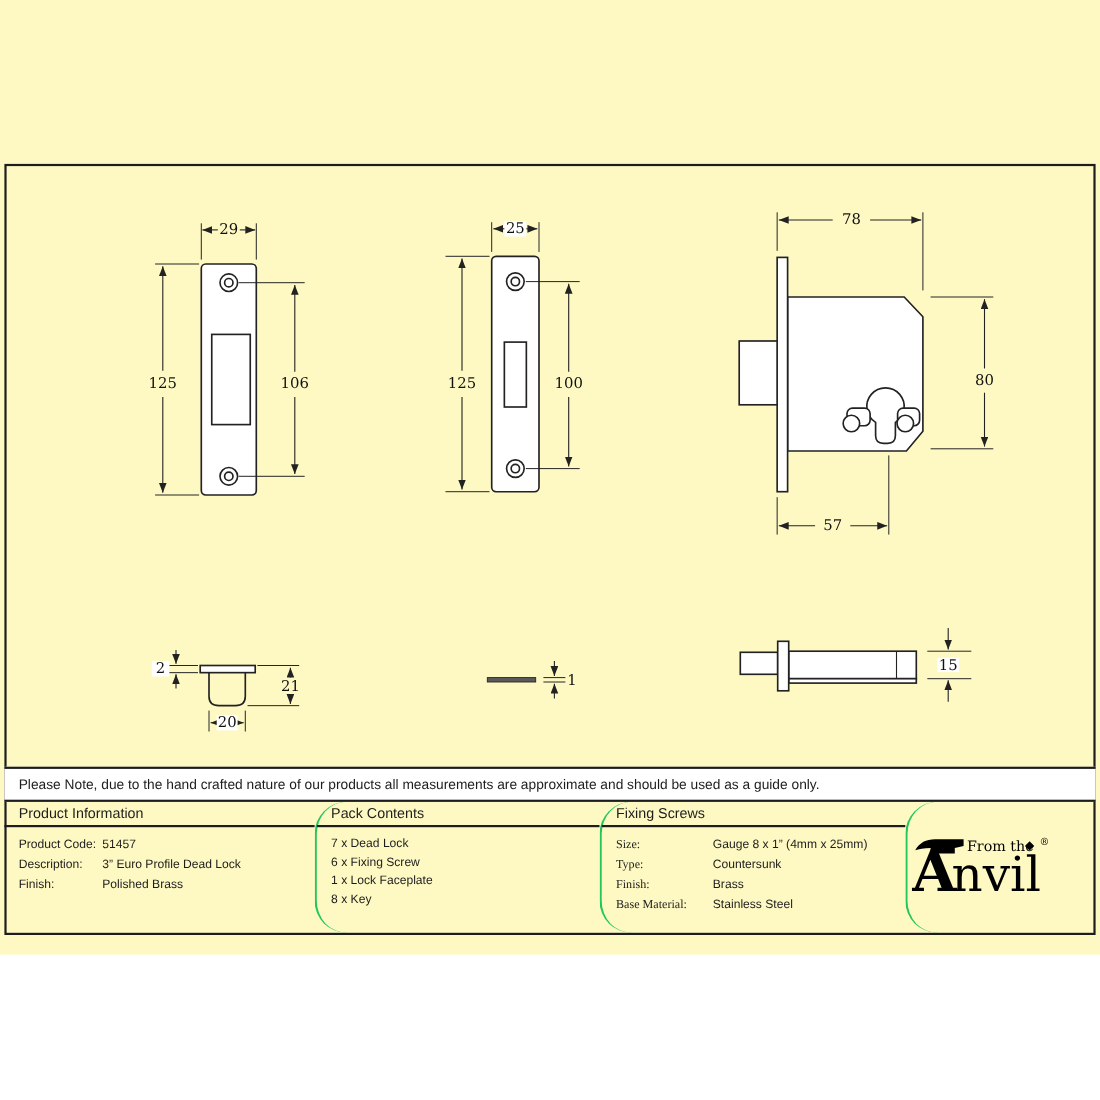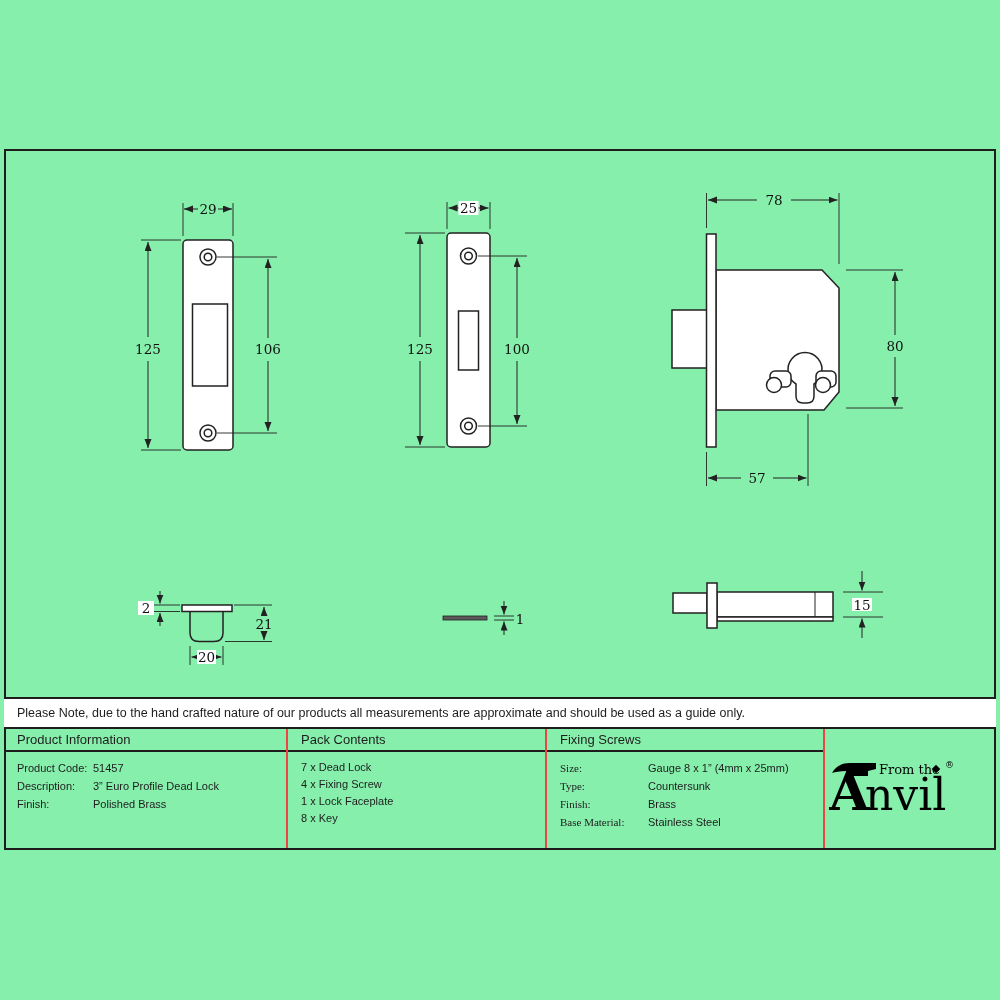--- a/index.html
+++ b/index.html
@@ -1,24 +1,24 @@
 <!DOCTYPE html>
 <html><head>
 <meta charset="utf-8">
 <style>
   html,body{margin:0;padding:0;background:#ffffff;}
-  #page{position:relative;width:1000px;height:1000px;background:#86efac;overflow:hidden;
+  #page{position:relative;width:1000px;height:868px;background:#fef9c3;overflow:hidden;
         font-family:"Liberation Sans",sans-serif;color:#1d1d1d;}
   .abs{position:absolute;box-sizing:border-box;}
   #frame{left:4px;top:149px;width:992px;height:701px;border:2px solid #1d1d1d;}
   #notebox{left:4px;top:697px;width:992px;height:32px;border-top:2px solid #1d1d1d;border-bottom:2px solid #1d1d1d;
            background:#fff;display:flex;align-items:center;padding-left:13px;font-size:12.5px;}
   #tablebox{left:4px;top:729px;width:992px;height:119px;display:flex;}
-  .tcol{position:relative;height:100%;box-sizing:border-box;}
-  .tcol + .tcol{border-left:2px solid #ef4444;}
+  .tcol{position:relative;height:100%;box-sizing:border-box;border-radius:29px;}
+  .tcol + .tcol{border-left:2px solid #22c55e;}
   .thead{height:21px;line-height:21px;border-bottom:2px solid #1d1d1d;padding-left:13px;font-size:13px;}
   .tbody{padding:7px 0 0 13px;font-size:11px;}
   .kv{display:flex;line-height:18px;}
   .kv .k{flex:0 0 76px;}
   .col3 .kv .k{flex:0 0 88px;font-family:Liberation Serif, serif;}
   .pc-item{line-height:17px;}
   .logo-wrap{display:flex;align-items:center;justify-content:center;height:100%;}
   svg text.dim{font-family:"DejaVu Serif",serif;font-size:13.5px;fill:#111;}
   svg .ob{fill:#ffffff;stroke:#222222;stroke-width:1.5;}
   svg .obn{fill:none;stroke:#222222;stroke-width:1.5;}
@@ -210,21 +210,21 @@
           <span class="k">Finish:</span>
           <span class="v">Polished Brass</span>
         </div>
       </div>
     </div>
 
     <div class="tcol" style="width:259px;">
       <div class="thead">Pack Contents</div>
       <div class="tbody">
         <div class="pc-item">7 x Dead Lock</div>
-        <div class="pc-item">4 x Fixing Screw</div>
+        <div class="pc-item">6 x Fixing Screw</div>
         <div class="pc-item">1 x Lock Faceplate</div>
         <div class="pc-item">8 x Key</div>
       </div>
     </div>
 
     <div class="tcol col3" style="width:278px;">
       <div class="thead">Fixing Screws</div>
       <div class="tbody">
         <div class="kv">
           <span class="k">Size:</span>

